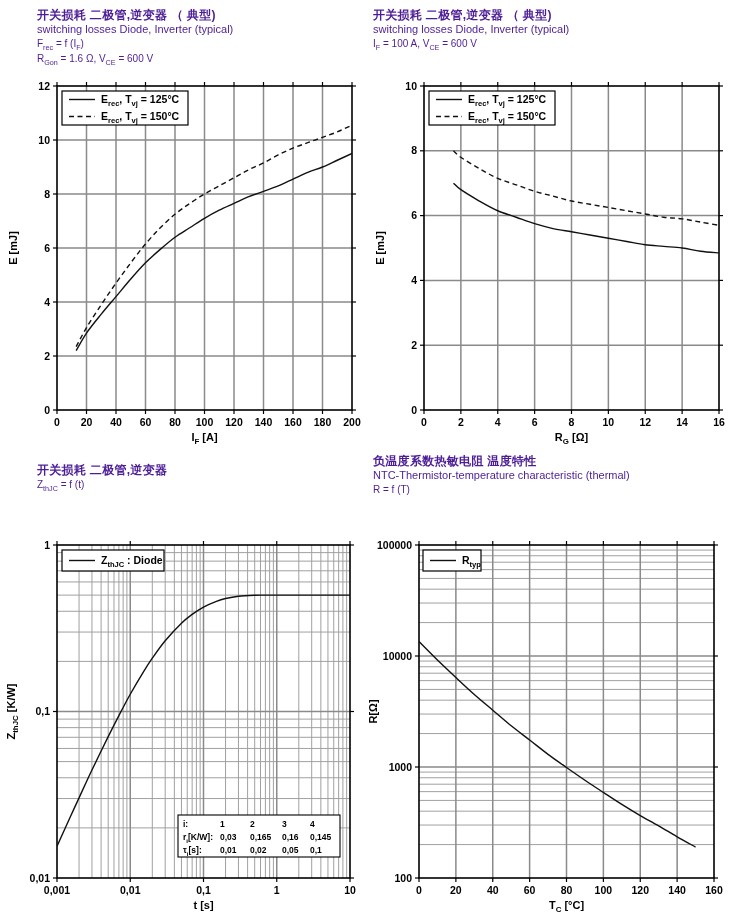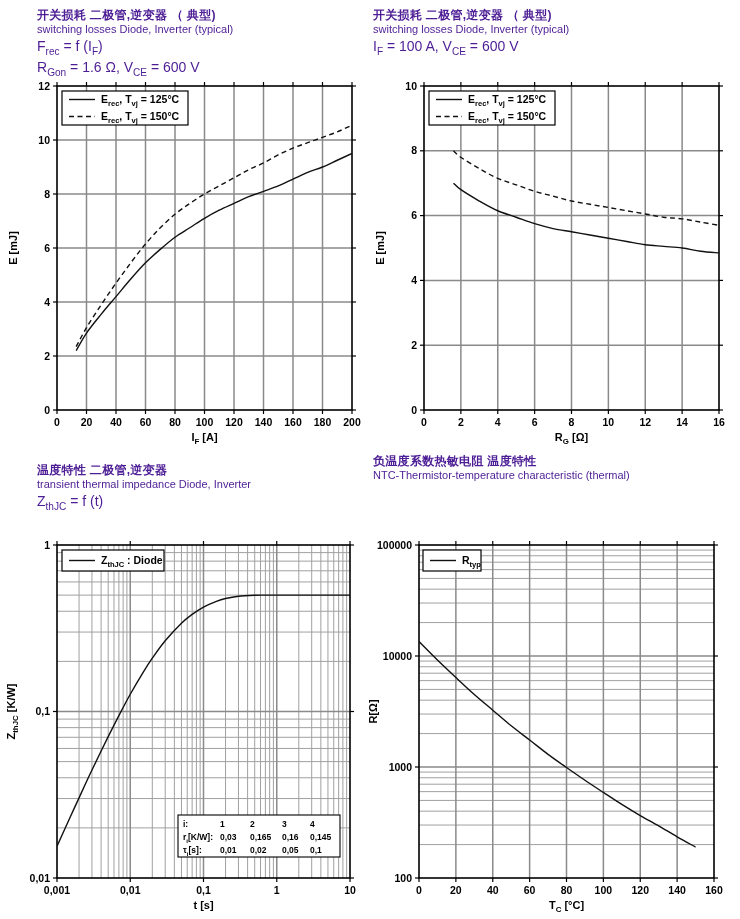--- a/index.html
+++ b/index.html
@@ -1,21 +1,21 @@
 <!DOCTYPE html>
 <html><head>
 <meta charset="utf-8">
 <style>
   html,body{margin:0;padding:0;background:#fff;}
   .page{position:relative;width:740px;height:919px;background:#ffffff;
         font-family:"Liberation Sans",sans-serif;color:#4c1d95;overflow:hidden;}
   .chart-header{position:absolute;line-height:1.25;}
   .t-zh{font-size:12px;font-weight:700;letter-spacing:0.3px;}
   .t-en{font-size:11px;font-weight:400;}
-  .t-f{font-size:14px;font-weight:400;margin-top:1px;}
+  .t-f{font-size:10px;font-weight:400;margin-top:1px;}
   sub{font-size:72%;}
   svg.chart{position:absolute;}
   svg text{font-family:"Liberation Sans",sans-serif;fill:#000;}
 </style>
 </head>
 <body>
 
 <div class="page">
 
   <header class="chart-header" style="left:37px;top:8px;">
@@ -25,28 +25,28 @@
     <div class="t-f">R<sub>Gon</sub> = 1.6 Ω, V<sub>CE</sub> = 600 V</div>
   </header>
 
   <header class="chart-header" style="left:373px;top:8px;">
     <div class="t-zh">开关损耗 二极管,逆变器 （ 典型)</div>
     <div class="t-en">switching losses Diode, Inverter (typical)</div>
     <div class="t-f">I<sub>F</sub> = 100 A, V<sub>CE</sub> = 600 V</div>
   </header>
 
   <header class="chart-header" style="left:37px;top:463px;">
-    <div class="t-zh">温度特性 二极管,逆变器</div>
-    <div class="t-en">transient thermal impedance Diode, Inverter</div>
+    <div class="t-zh">开关损耗 二极管,逆变器</div>
     <div class="t-f">Z<sub>thJC</sub> = f (t)</div>
   </header>
 
   <header class="chart-header" style="left:373px;top:454px;">
     <div class="t-zh">负温度系数热敏电阻 温度特性</div>
     <div class="t-en">NTC-Thermistor-temperature characteristic (thermal)</div>
+    <div class="t-f">R = f (T)</div>
   </header>
 
   <svg class="chart" style="left:0;top:70px;" width="370" height="390">
       <g>
         <line x1="86.5" y1="16" x2="86.5" y2="340" stroke="#8a8a8a" stroke-width="1.5"></line>
         <line x1="116" y1="16" x2="116" y2="340" stroke="#8a8a8a" stroke-width="1.5"></line>
         <line x1="145.5" y1="16" x2="145.5" y2="340" stroke="#8a8a8a" stroke-width="1.5"></line>
         <line x1="175" y1="16" x2="175" y2="340" stroke="#8a8a8a" stroke-width="1.5"></line>
         <line x1="204.5" y1="16" x2="204.5" y2="340" stroke="#8a8a8a" stroke-width="1.5"></line>
         <line x1="234" y1="16" x2="234" y2="340" stroke="#8a8a8a" stroke-width="1.5"></line>

